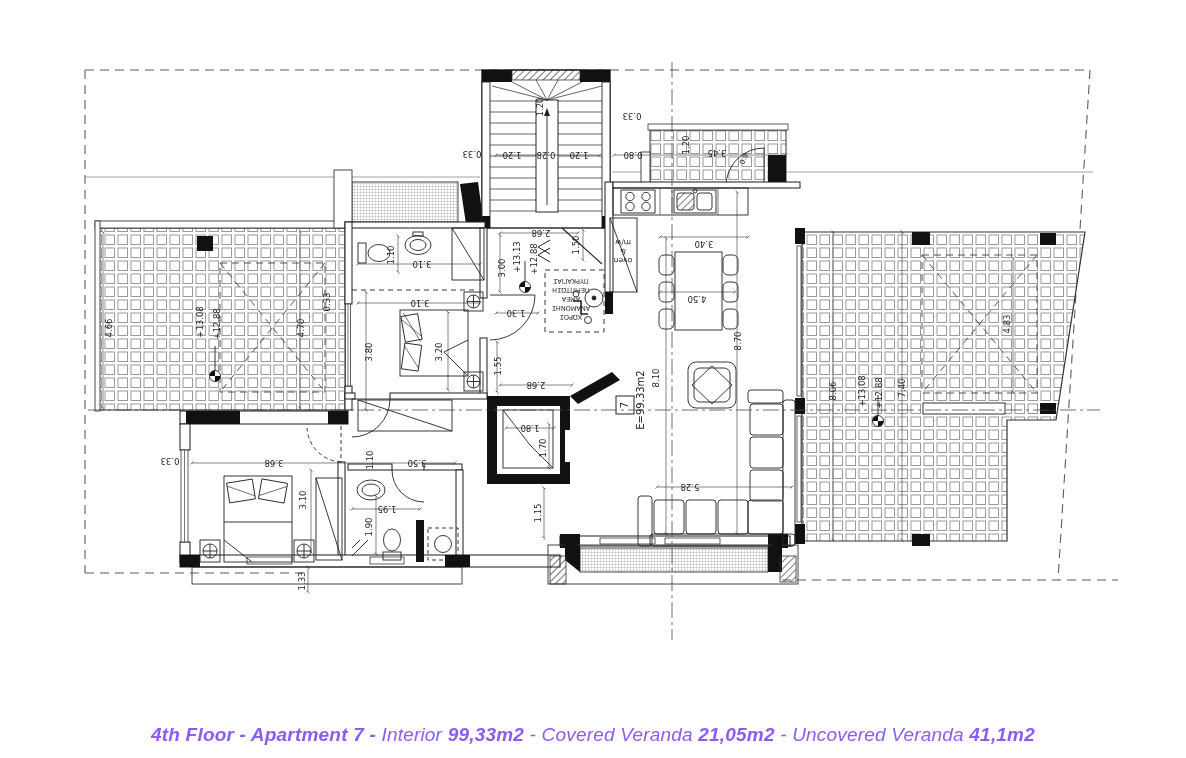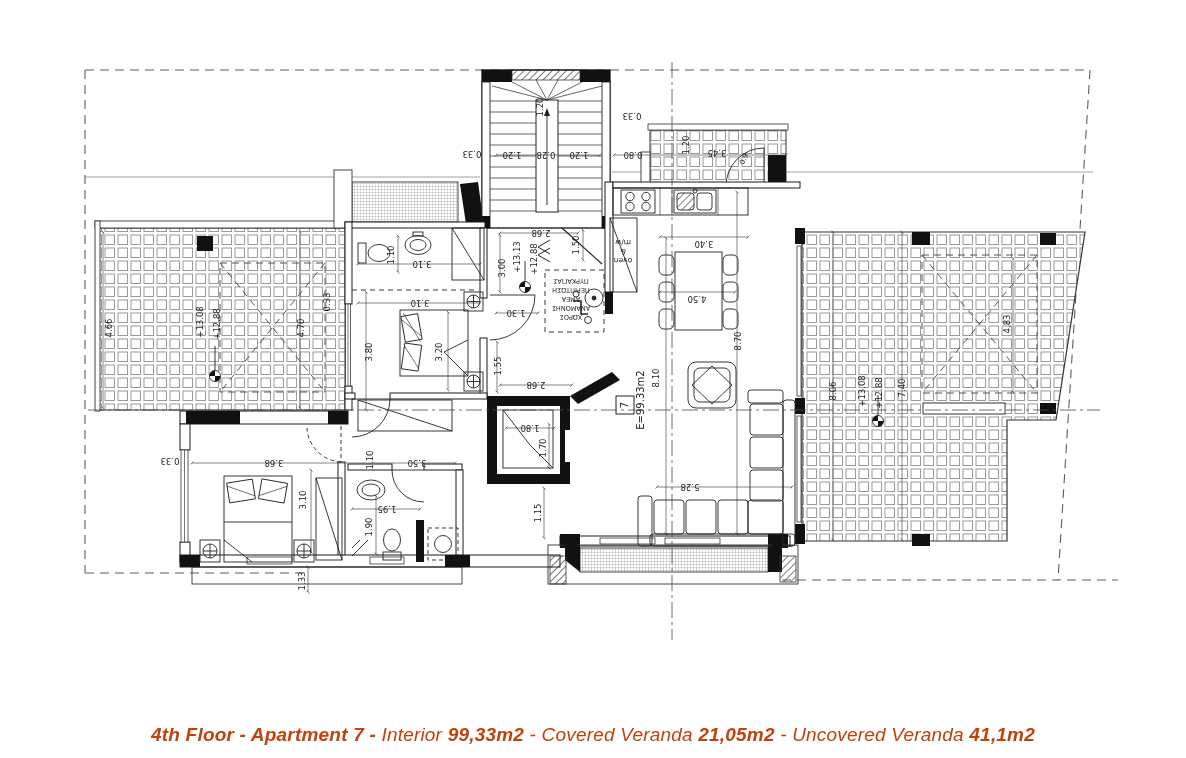--- a/index.html
+++ b/index.html
@@ -1,20 +1,20 @@
 <!DOCTYPE html>
 <html><head>
 <meta charset="utf-8">
 <style>
   html,body{margin:0;padding:0;background:#ffffff;}
   .stage{position:relative;width:1186px;height:758px;background:#ffffff;overflow:hidden;
          font-family:"Liberation Sans",sans-serif;}
   .stage svg{position:absolute;top:0;left:0;}
   .caption{position:absolute;left:0;right:0;bottom:12px;text-align:center;
-           font-style:italic;font-size:19px;color:#c2410c;letter-spacing:.2px;margin-top:38px;}
+           font-style:italic;font-size:19px;color:#8b5cf6;letter-spacing:.2px;margin-top:38px;}
   .caption .b{font-weight:bold;}
   text.dim{font-family:"DejaVu Sans",sans-serif;fill:#1c1c1c;text-anchor:middle;}
 </style>
 </head>
 <body>
 
 <div class="stage">
 <svg width="1186" height="758" viewBox="0 0 1186 758" xmlns="http://www.w3.org/2000/svg">
   <defs>
     <pattern id="tile" width="13" height="13" patternUnits="userSpaceOnUse">

